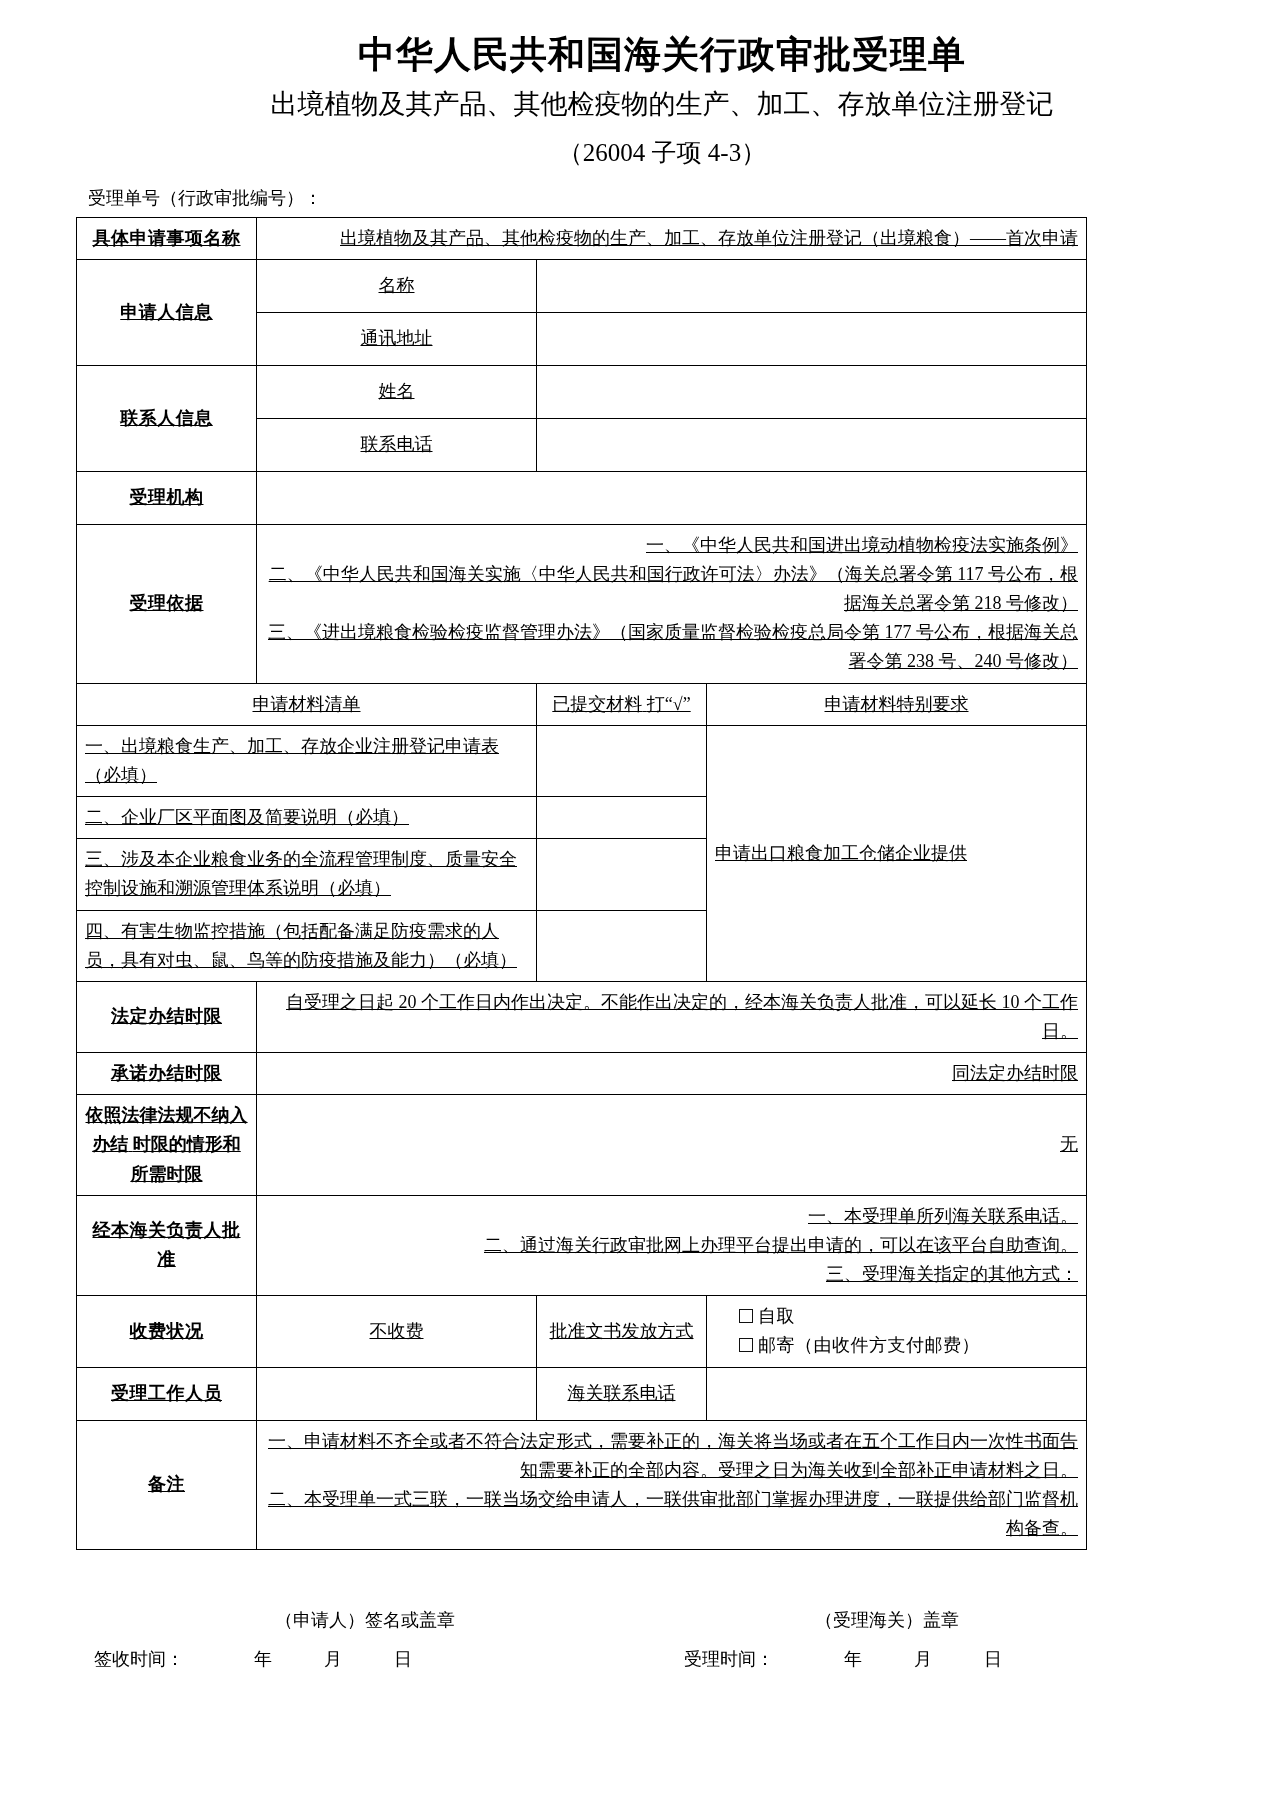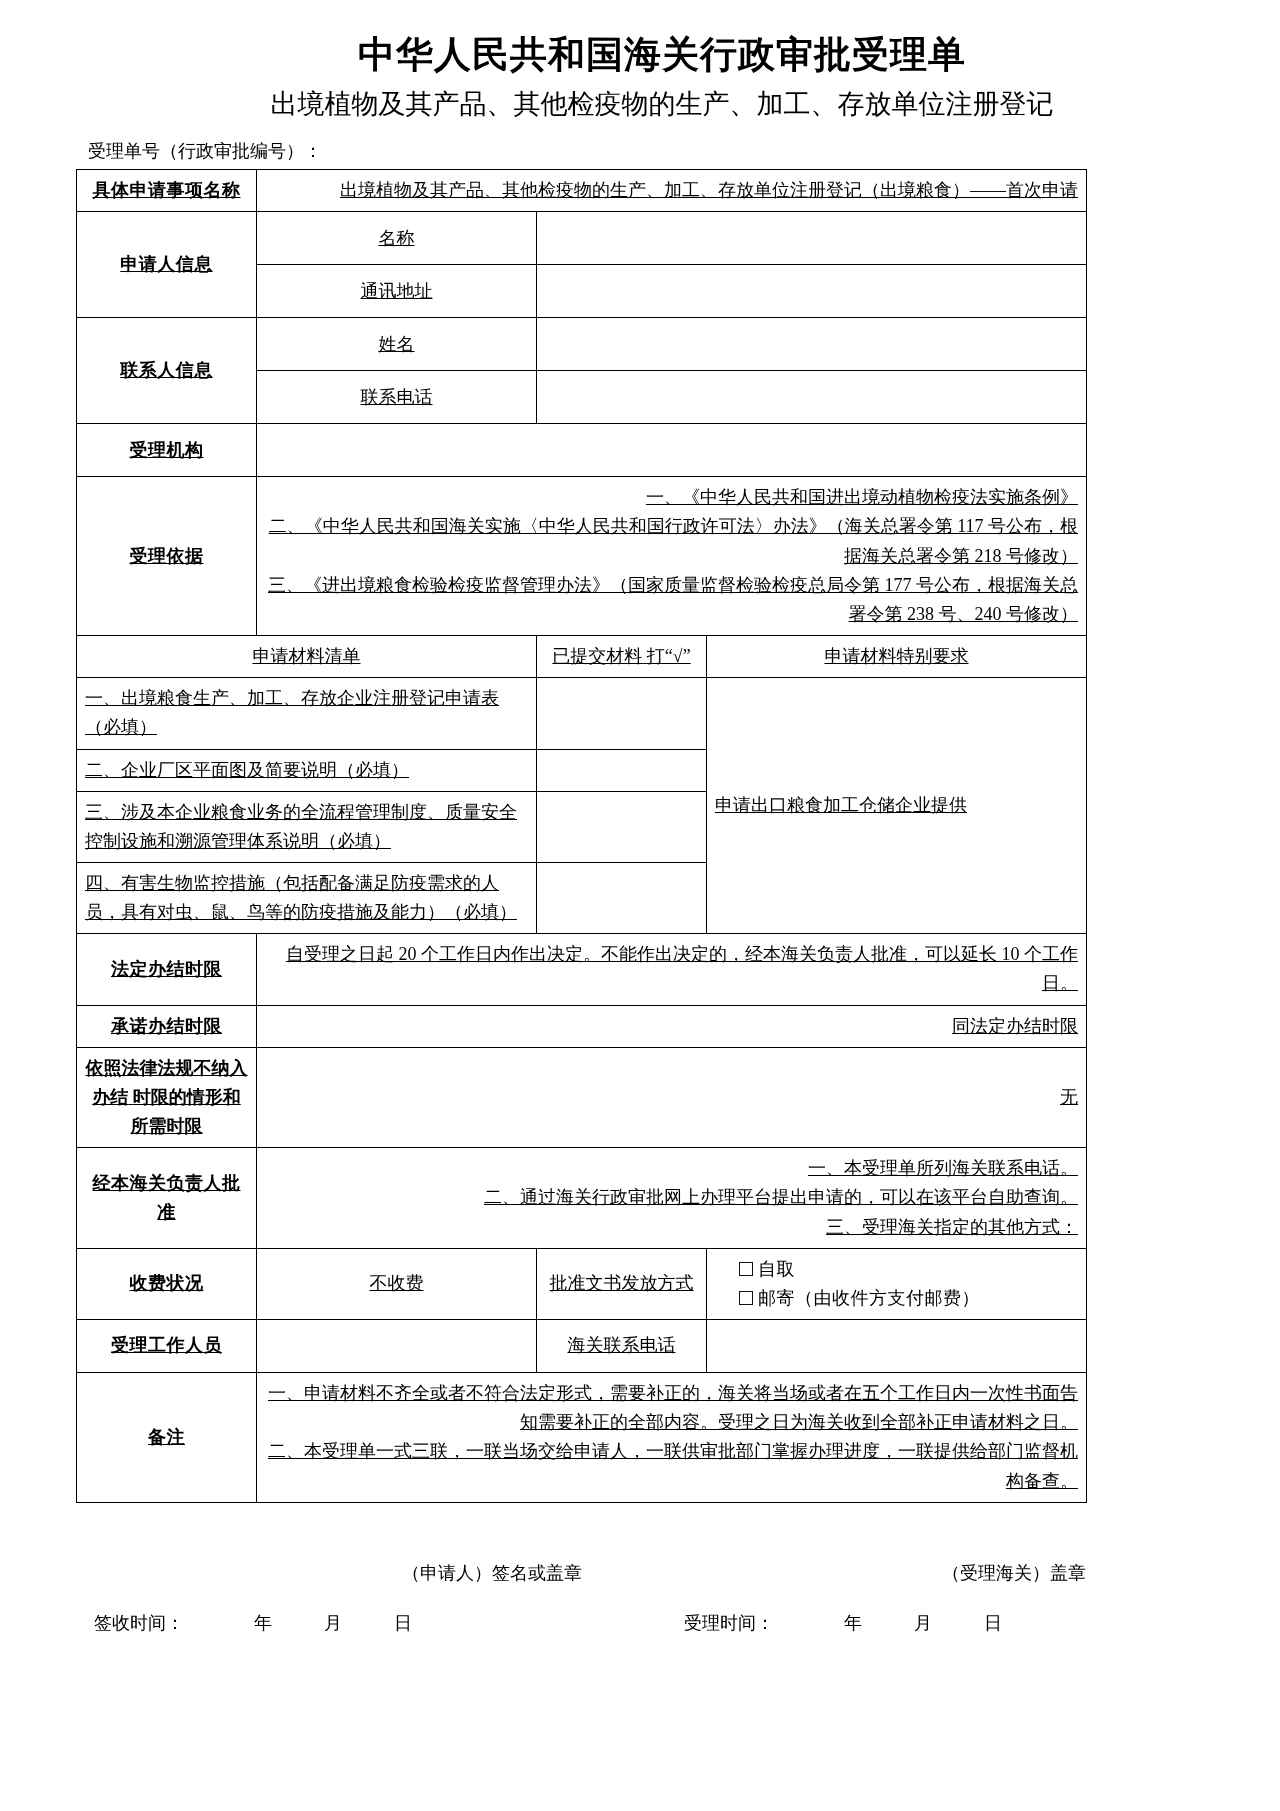--- a/index.html
+++ b/index.html
@@ -125,22 +125,22 @@
 
   
   .sig-area {
     margin: 58px 0 0 0;
     width: 1010px;
     margin-left: 76px;
     font-size: 18px;
   }
   .sig-row1 {
     display: flex;
-    justify-content: flex-end;
-    margin-bottom: 26px;
+    justify-content: center;
+    margin-bottom: 15px;
   }
   .sig-applicant {
     margin-left: 72px;
   }
   .sig-customs {
     margin-left: 360px;
   }
   .sig-row2 {
     display: flex;
     justify-content: flex-start;
@@ -153,20 +153,21 @@
   .accept-time { margin-left: 272px; }
 </style>
 </head>
 <body>
 
 <div class="page">
 
   <div class="title-block">
     <h1 class="doc-title">中华人民共和国海关行政审批受理单</h1>
     <div class="doc-subtitle">出境植物及其产品、其他检疫物的生产、加工、存放单位注册登记</div>
+    <div class="doc-code">（26004 子项 4-3）</div>
   </div>
 
   <div class="receipt-no">受理单号（行政审批编号）：</div>
 
   <table class="form">
     <colgroup>
       <col style="width:180px">
       <col style="width:100px">
       <col style="width:180px">
       <col style="width:170px">

